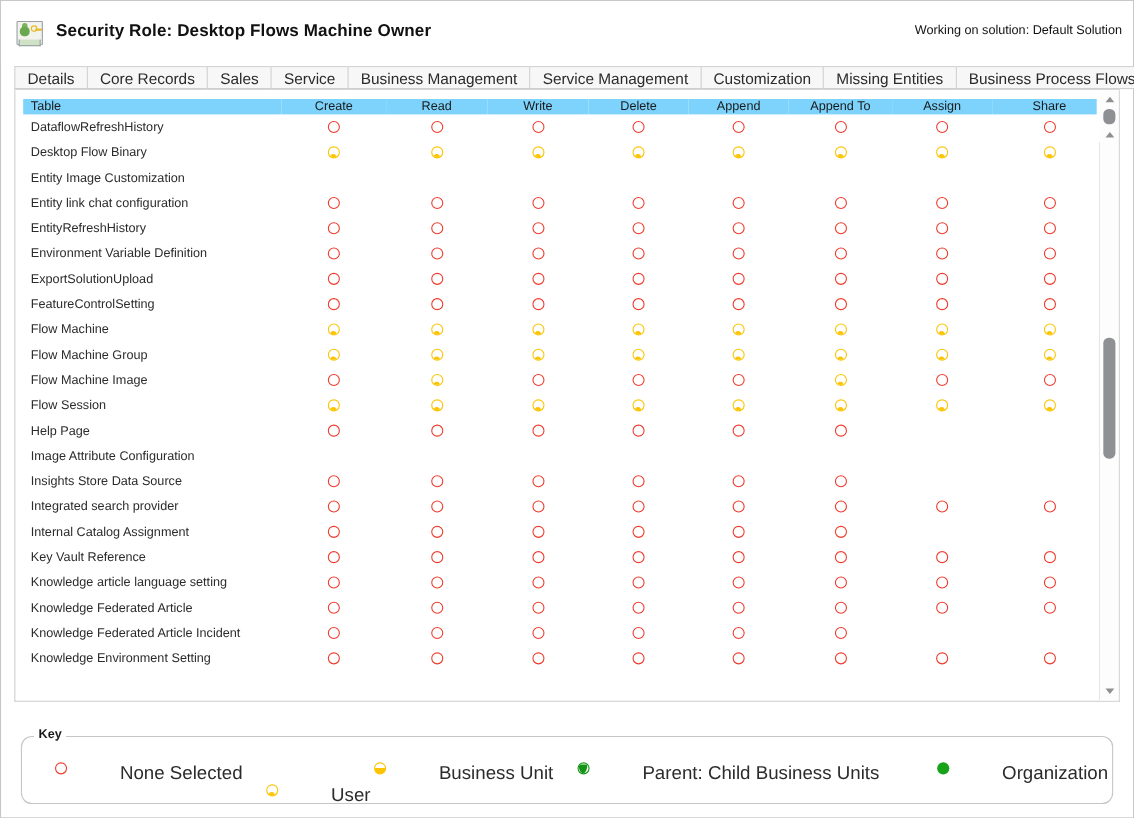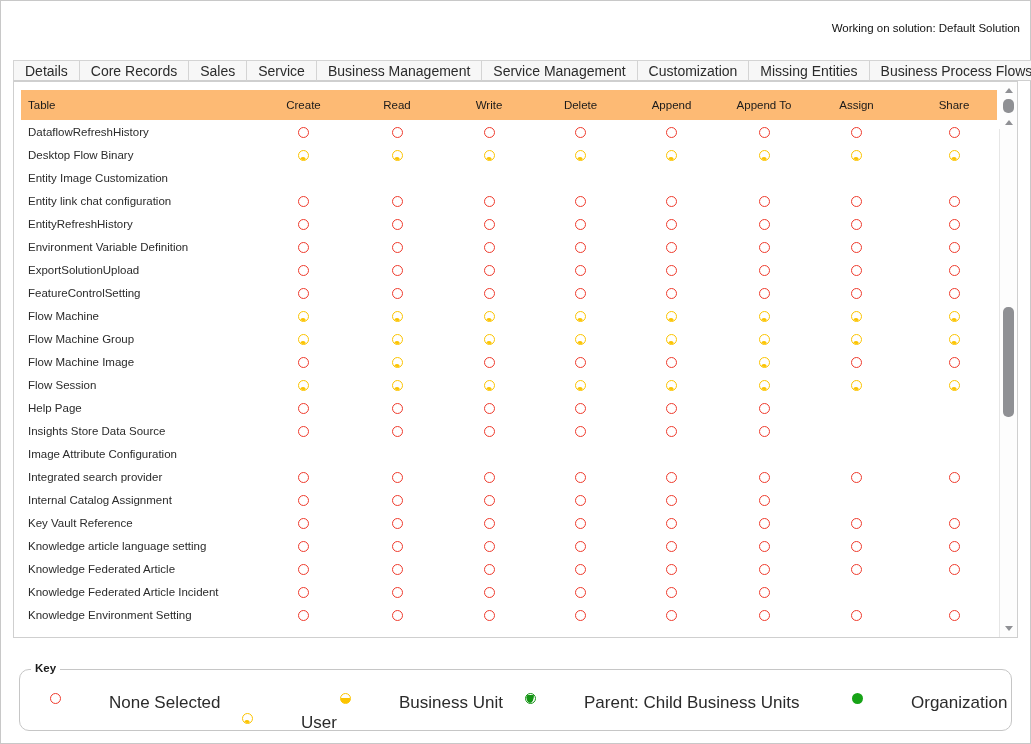--- a/index.html
+++ b/index.html
@@ -138,26 +138,26 @@
     position: absolute;
     left: 7px; top: 8px; right: 20px; bottom: 2px;
     overflow: hidden;
   }
   table.perm {
     border-collapse: collapse;
     width: 978px;
     table-layout: fixed;
   }
   table.perm thead th {
-    background: #fdba74;
+    background: #7dd3fc;
     color: #1a1a1a;
     font-size: 11.5px;
     font-weight: normal;
     text-align: left;
-    height: 30px;
+    height: 14px;
     padding: 0;
     vertical-align: middle;
     border: none;
     margin-top: 10px;
   }
   table.perm thead th.tablecol { padding-left: 7px; }
   table.perm thead th.pcol { text-align: center; }
   table.perm tbody td {
     height: 23px;
     padding: 0;
@@ -291,20 +291,29 @@
     gap: 40px;
   }
   .key-item .glyph { margin-right: 8px; flex: none; }
 </style>
 </head>
 <body>
 
 <div class="window">
 
   <div class="header">
+    <div class="title-wrap">
+      <span class="role-icon">
+        <span class="pg"></span>
+        <span class="person"></span>
+        <span class="key"></span>
+        <span class="base"></span>
+      </span>
+      <span class="page-title">Security Role: Desktop Flows Machine Owner</span>
+    </div>
     <div class="solution-note">Working on solution: Default Solution</div>
   </div>
 
   <div class="tabstrip" id="tabstrip">
       <div class="tab">Details</div>
       <div class="tab">Core Records</div>
       <div class="tab">Sales</div>
       <div class="tab">Service</div>
       <div class="tab">Business Management</div>
       <div class="tab">Service Management</div>
@@ -468,38 +477,38 @@
               <td class="cell"><span class="glyph none"></span></td>
               <td class="cell"><span class="glyph none"></span></td>
               <td class="cell"><span class="glyph none"></span></td>
               <td class="cell"><span class="glyph none"></span></td>
               <td class="cell"><span class="glyph none"></span></td>
               <td class="cell"><span class="glyph none"></span></td>
               <td class="cell"></td>
               <td class="cell"></td>
             </tr>
             <tr>
+              <td class="name">Image Attribute Configuration</td>
+              <td class="cell"></td>
+              <td class="cell"></td>
+              <td class="cell"></td>
+              <td class="cell"></td>
+              <td class="cell"></td>
+              <td class="cell"></td>
+              <td class="cell"></td>
+              <td class="cell"></td>
+            </tr>
+            <tr>
               <td class="name">Insights Store Data Source</td>
               <td class="cell"><span class="glyph none"></span></td>
               <td class="cell"><span class="glyph none"></span></td>
               <td class="cell"><span class="glyph none"></span></td>
               <td class="cell"><span class="glyph none"></span></td>
               <td class="cell"><span class="glyph none"></span></td>
               <td class="cell"><span class="glyph none"></span></td>
-              <td class="cell"></td>
-              <td class="cell"></td>
-            </tr>
-            <tr>
-              <td class="name">Image Attribute Configuration</td>
-              <td class="cell"></td>
-              <td class="cell"></td>
-              <td class="cell"></td>
-              <td class="cell"></td>
-              <td class="cell"></td>
-              <td class="cell"></td>
               <td class="cell"></td>
               <td class="cell"></td>
             </tr>
             <tr>
               <td class="name">Integrated search provider</td>
               <td class="cell"><span class="glyph none"></span></td>
               <td class="cell"><span class="glyph none"></span></td>
               <td class="cell"><span class="glyph none"></span></td>
               <td class="cell"><span class="glyph none"></span></td>
               <td class="cell"><span class="glyph none"></span></td>

